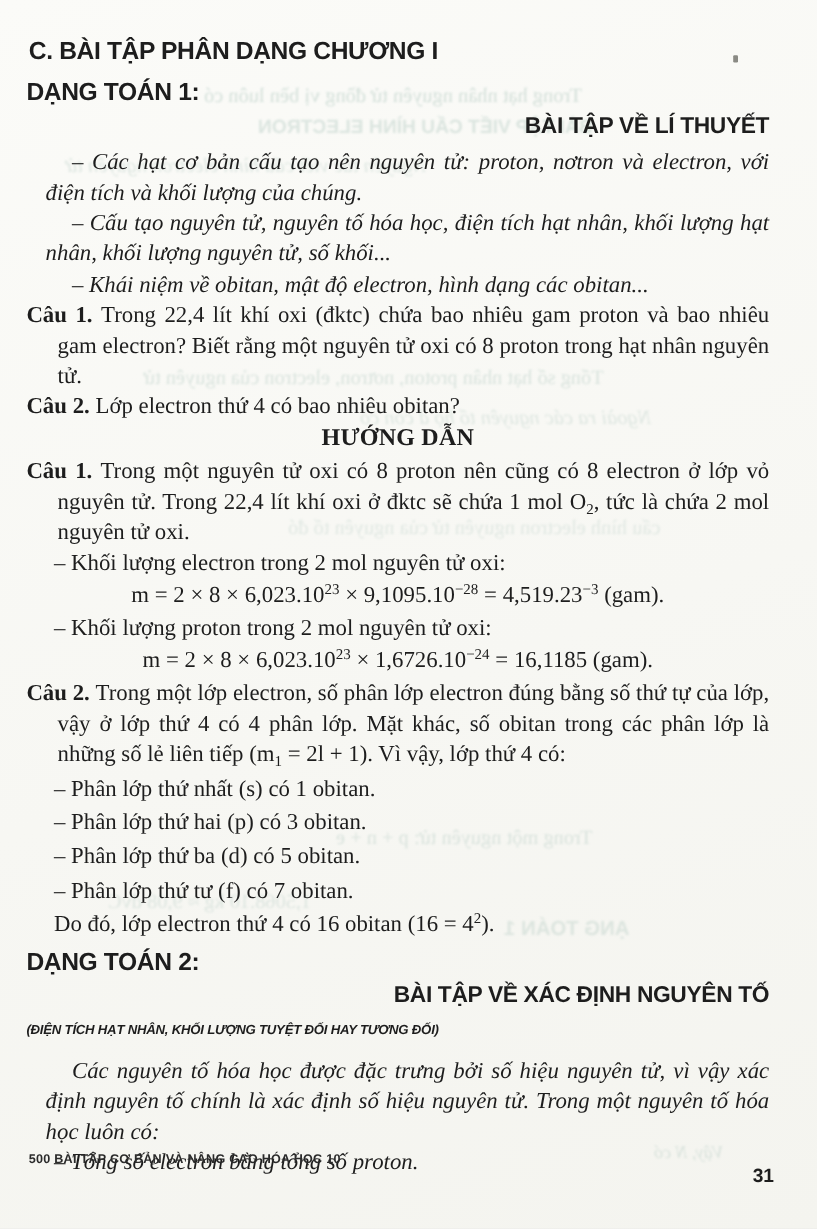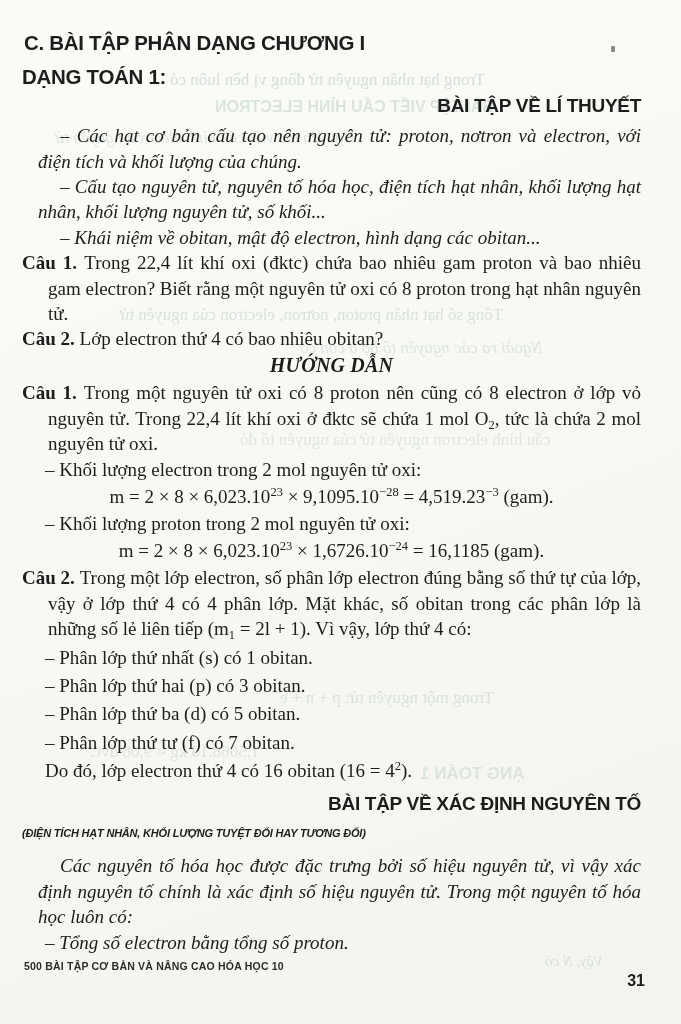--- a/index.html
+++ b/index.html
@@ -41,21 +41,21 @@
     padding:30px 40px 0 22px;
     font-size:19px;line-height:25.4px;
     text-align:justify;
   }
   p{margin:0;}
   .sans{font-family:"Liberation Sans",sans-serif;font-weight:700;letter-spacing:-.3px;}
   .h-chapter{font-size:20.5px;margin:0 0 9px 2px;text-align:left;}
   .h-dang{font-size:20.5px;margin:0 0 3px 0;text-align:left;}
   .h-center{text-align:right;font-size:19px;margin:2px 0 5px 0;}
   .h-guide{
-    text-align:center;font-weight:700;font-style:italic;
+    text-align:center;font-weight:700;
     font-size:20px;letter-spacing:.2px;margin:1px 0 2px 0;
   }
   .h-sub{
     font-family:"Liberation Sans",sans-serif;
     font-weight:700;font-style:italic;font-size:11px;
     letter-spacing:-.2px;margin:1px 0 7px 0;
   }
   .it{font-style:italic;}
   .pt{margin-left:16px;text-indent:22px;}
   .cau{margin-left:26px;text-indent:-26px;}
@@ -127,20 +127,21 @@
 
     <p class="obitem">– Phân lớp thứ nhất (s) có 1 obitan.</p>
     <p class="obitem">– Phân lớp thứ hai (p) có 3 obitan.</p>
     <p class="obitem">– Phân lớp thứ ba (d) có 5 obitan.</p>
     <p class="obitem">– Phân lớp thứ tư (f) có 7 obitan.</p>
 
     <p class="dash"><span>Do đó, lớp electron thứ 4 có 16 obitan (16 = 4</span><span class="sup">2</span><span>).</span></p>
 
     <div class="gap6"></div>
 
+    <p class="sans h-dang">DẠNG TOÁN 2:</p>
 
     <p class="sans h-center">BÀI TẬP VỀ XÁC ĐỊNH NGUYÊN TỐ</p>
 
     <p class="h-sub">(ĐIỆN TÍCH HẠT NHÂN, KHỐI LƯỢNG TUYỆT ĐỐI HAY TƯƠNG ĐỐI)</p>
 
     <p class="it pt">Các nguyên tố hóa học được đặc trưng bởi số hiệu nguyên tử, vì vậy xác định nguyên tố chính là xác định số hiệu nguyên tử. Trong một nguyên tố hóa học luôn có:</p>
 
     <p class="it dash">– Tổng số electron bằng tổng số proton.</p>
 
   </div>

